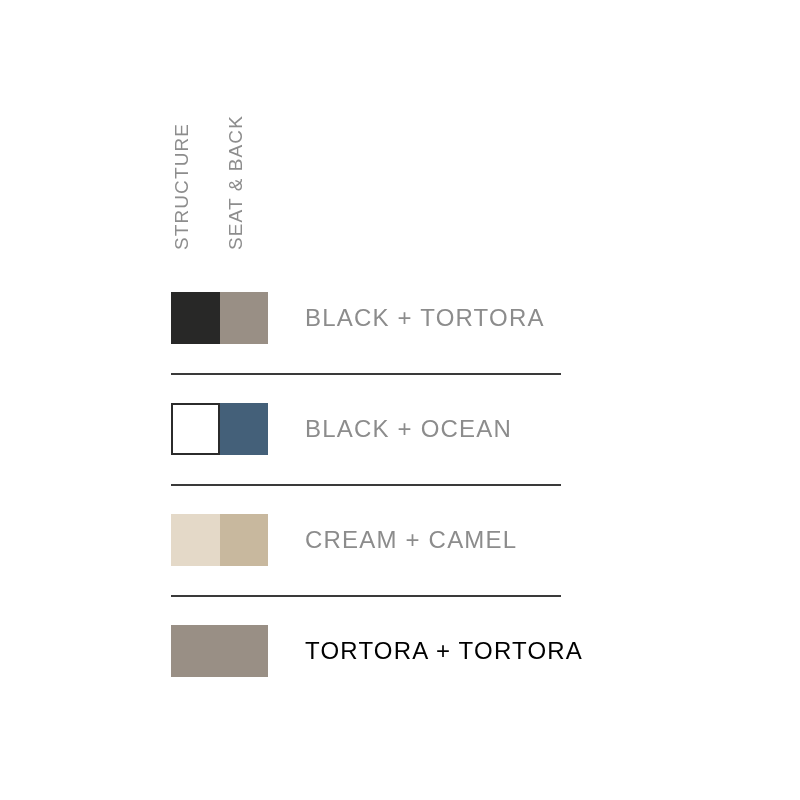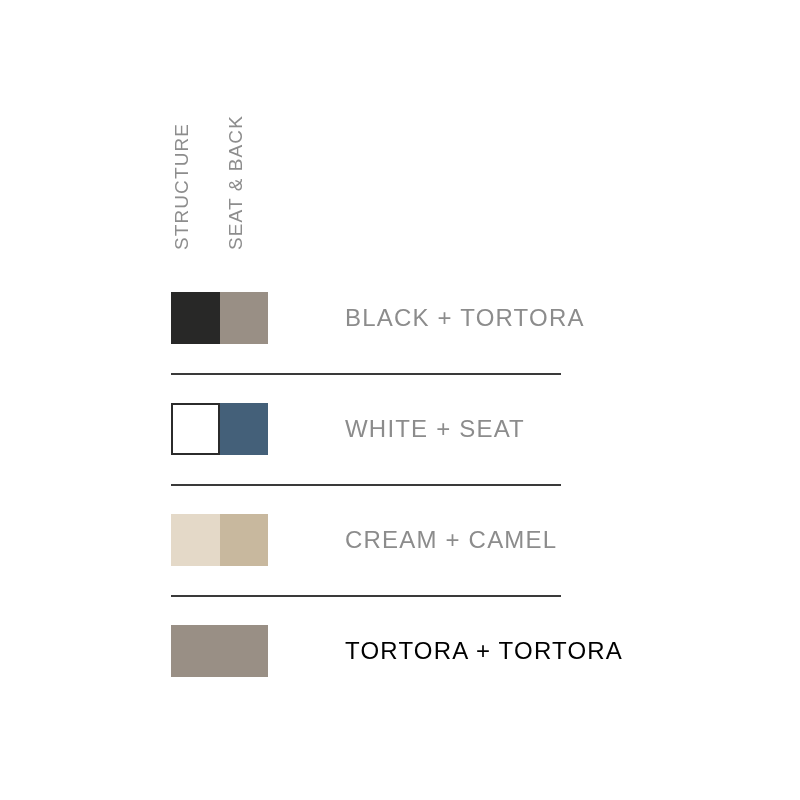--- a/index.html
+++ b/index.html
@@ -50,21 +50,20 @@
   .rows {
     position: absolute;
     left: 171px;
     top: 292px;
     width: 391px;
   }
   .swatch-row {
     display: flex;
     align-items: center;
     height: 52px;
-    gap: 40px;
   }
   .swatch-pair {
     display: flex;
     width: 97px;
     height: 52px;
     flex: 0 0 97px;
   }
   .swatch {
     width: 48.5px;
     height: 52px;
@@ -113,21 +112,21 @@
 
     <div class="gap-below"></div>
     <div class="divider" style="border-top-color: rgb(58, 58, 58);"></div>
     <div class="gap-above"></div>
 
     <div class="swatch-row">
       <div class="swatch-pair">
         <div class="swatch outlined" style="background-color: rgb(255, 255, 255);"></div>
         <div class="swatch" style="background-color: rgb(68, 96, 121);"></div>
       </div>
-      <div class="swatch-label" style="color: rgb(140, 140, 140);">WHITE + SEAT</div>
+      <div class="swatch-label" style="color: rgb(140, 140, 140);">BLACK + OCEAN</div>
     </div>
 
     <div class="gap-below"></div>
     <div class="divider" style="border-top-color: rgb(58, 58, 58);"></div>
     <div class="gap-above"></div>
 
     <div class="swatch-row">
       <div class="swatch-pair">
         <div class="swatch" style="background-color: rgb(228, 217, 200);"></div>
         <div class="swatch" style="background-color: rgb(200, 184, 158);"></div>

